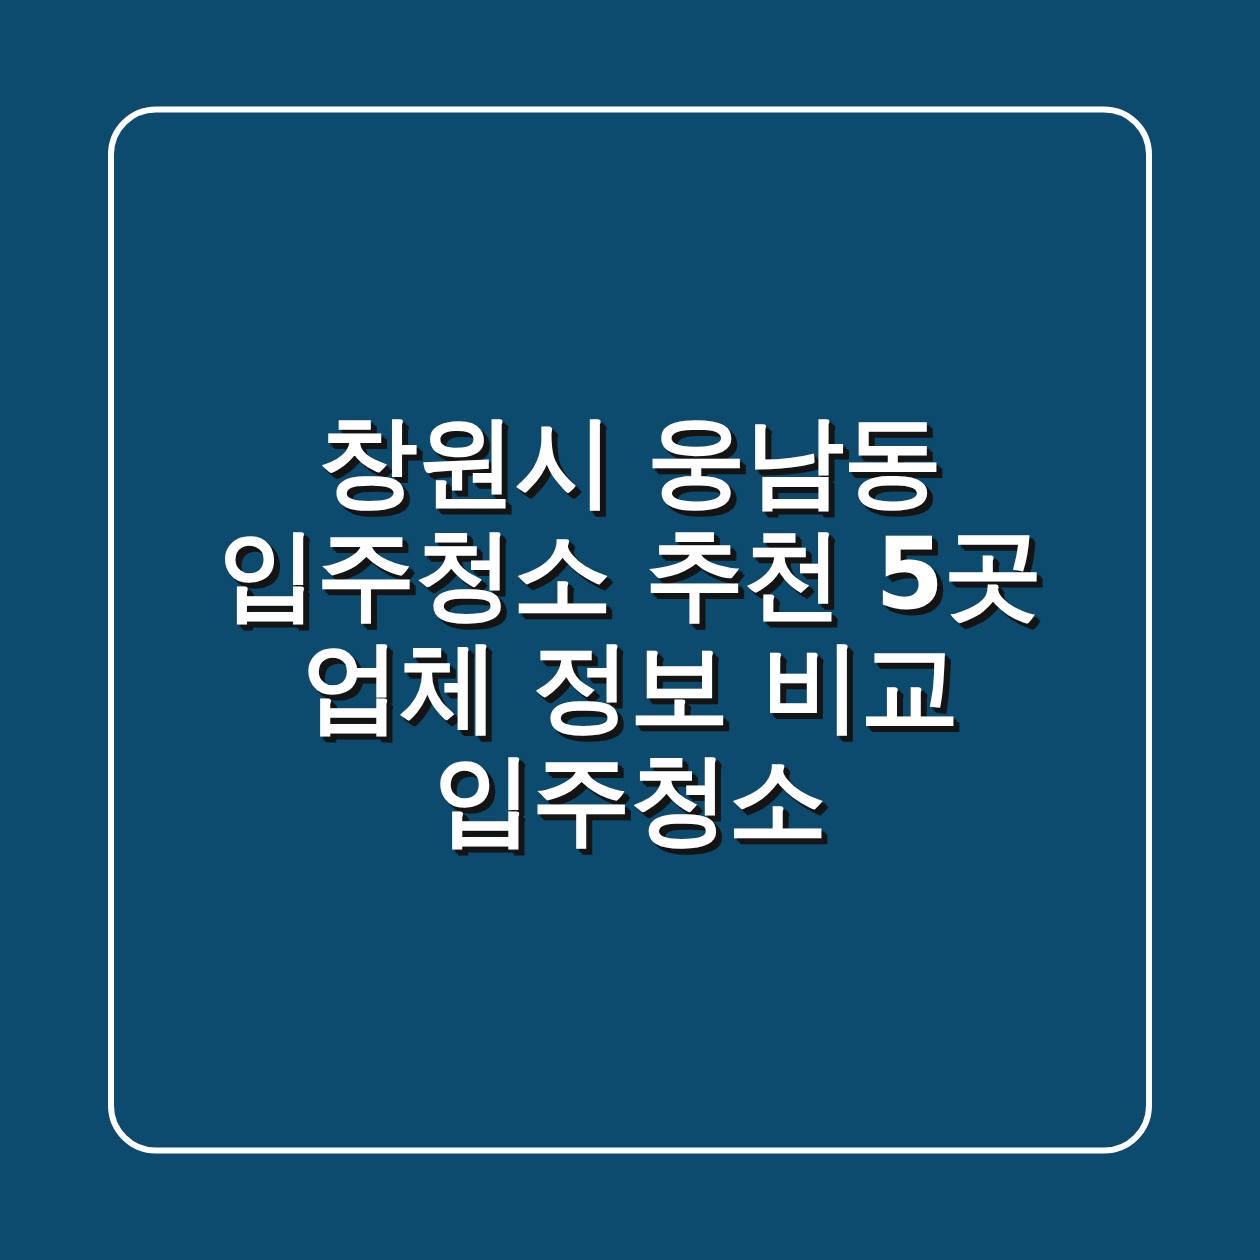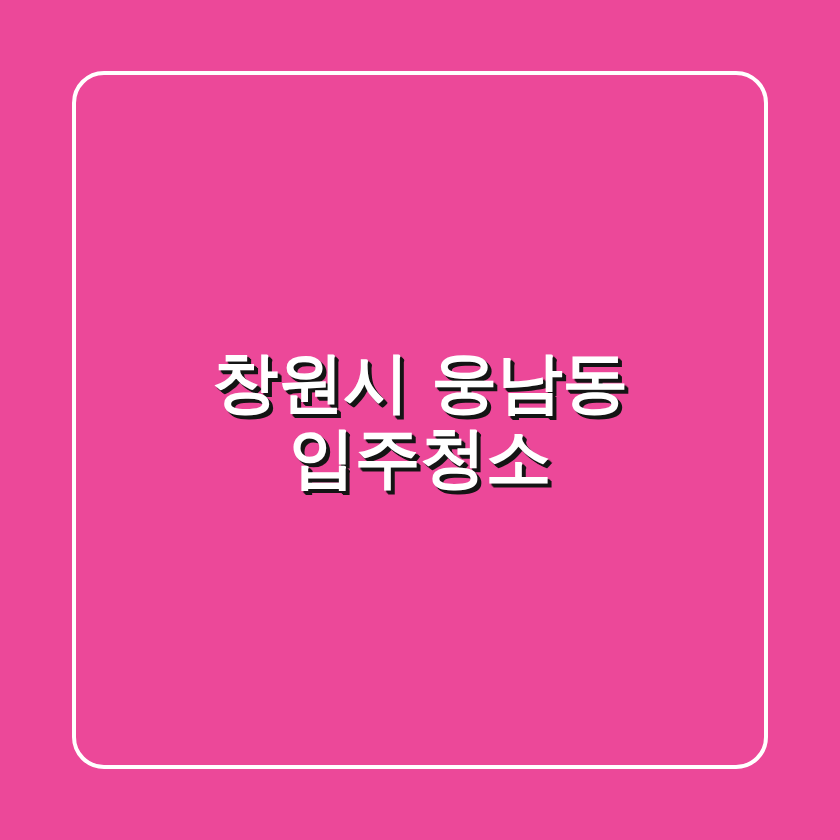--- a/index.html
+++ b/index.html
@@ -10,21 +10,21 @@
     width: 840px;
     height: 840px;
     background: #149a9e;
     font-family: "DejaVu Sans", sans-serif;
     overflow: hidden;
   }
   .canvas {
     position: relative;
     width: 840px;
     height: 840px;
-    background: #ec4899;
+    background: #0c4a6e;
     box-sizing: border-box;
     overflow: hidden;
   }
   .frame-border {
     position: absolute;
     left: 72px;
     top: 71px;
     width: 696px;
     height: 698px;
     box-sizing: border-box;
@@ -64,16 +64,18 @@
 </style>
 </head>
 <body>
 
 <div class="canvas">
 
   <div class="frame-border"></div>
 
   <div class="title-block">
     <span class="title-line">창원시 웅남동</span>
+    <span class="title-line">입주청소 추천 5곳</span>
+    <span class="title-line">업체 정보 비교</span>
     <span class="title-line">입주청소</span>
   </div>
 
 </div>
 
 </body></html>

